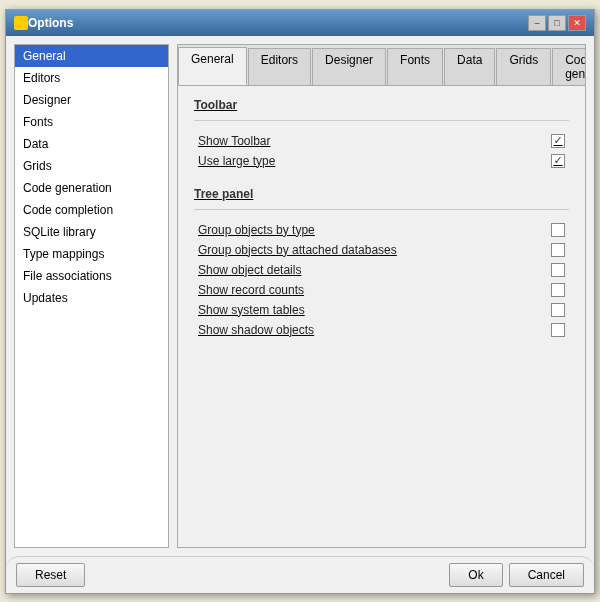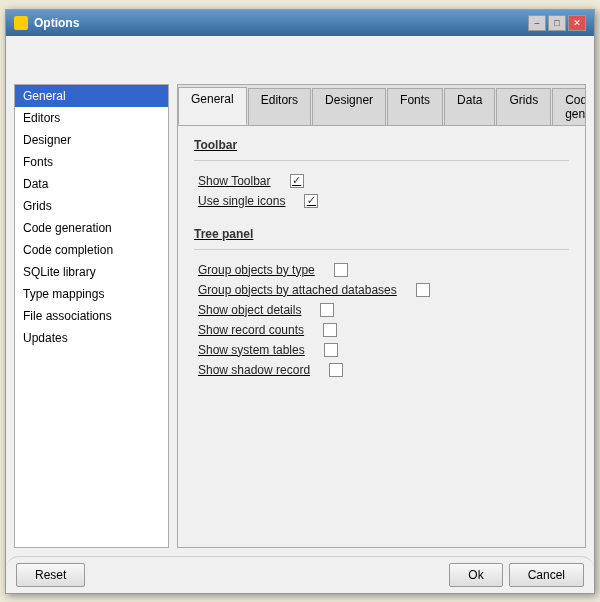--- a/index.html
+++ b/index.html
@@ -34,21 +34,21 @@
       justify-content: space-between;
       height: 26px;
       flex-shrink: 0;
     }
 
     .title-bar-title {
       font-size: 12px;
       font-weight: bold;
       display: flex;
       align-items: center;
-      gap: 6px;
+      gap: 0;
     }
 
     .title-bar-icon {
       width: 14px;
       height: 14px;
       background: #ffcc00;
       border-radius: 2px;
       display: inline-block;
     }
 
@@ -71,21 +71,20 @@
     }
 
     .tb-btn.close { background: #e05050; color: white; }
 
     .window-content {
       display: flex;
       flex: 1;
       overflow: hidden;
       padding: 8px;
       gap: 8px;
-      margin-top: 40px;
     }
 
     
     .sidebar {
       width: 155px;
       flex-shrink: 0;
       border: 1px solid #aaa;
       background: white;
       overflow-y: auto;
     }
@@ -161,20 +160,21 @@
 
     .section-divider {
       border: none;
       border-top: 1px solid #ccc;
       margin-bottom: 10px;
     }
 
     .option-row {
       display: flex;
       align-items: center;
+      justify-content: space-between;
       padding: 3px 4px;
       gap: 19px;
     }
 
     .option-label {
       font-size: 12px;
       color: #222;
     }
 
     .option-checkbox {
@@ -272,21 +272,21 @@
       <div class="tab-content">
 
         <div class="section">
           <div class="section-title">Toolbar</div>
           <hr class="section-divider">
           <div class="option-row">
             <span class="option-label">Show Toolbar</span>
             <div class="option-checkbox checked"></div>
           </div>
           <div class="option-row">
-            <span class="option-label">Use single icons</span>
+            <span class="option-label">Use large type</span>
             <div class="option-checkbox checked"></div>
           </div>
         </div>
 
         <div class="section">
           <div class="section-title">Tree panel</div>
           <hr class="section-divider">
           <div class="option-row">
             <span class="option-label">Group objects by type</span>
             <div class="option-checkbox"></div>
@@ -301,21 +301,21 @@
           </div>
           <div class="option-row">
             <span class="option-label">Show record counts</span>
             <div class="option-checkbox"></div>
           </div>
           <div class="option-row">
             <span class="option-label">Show system tables</span>
             <div class="option-checkbox"></div>
           </div>
           <div class="option-row">
-            <span class="option-label">Show shadow record</span>
+            <span class="option-label">Show shadow objects</span>
             <div class="option-checkbox"></div>
           </div>
         </div>
 
 
       </div>
     </div>
   </div>
 
   <div class="bottom-bar">

